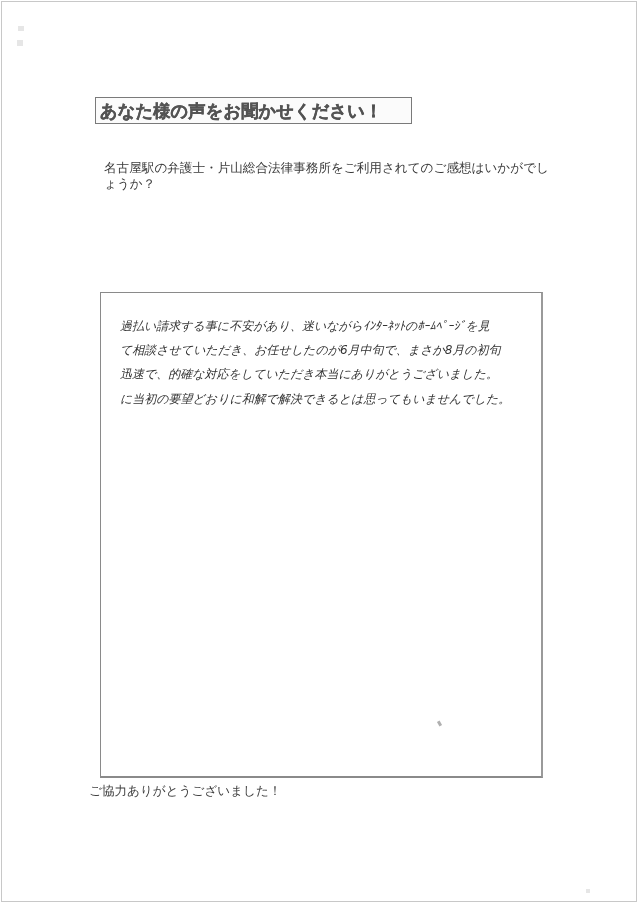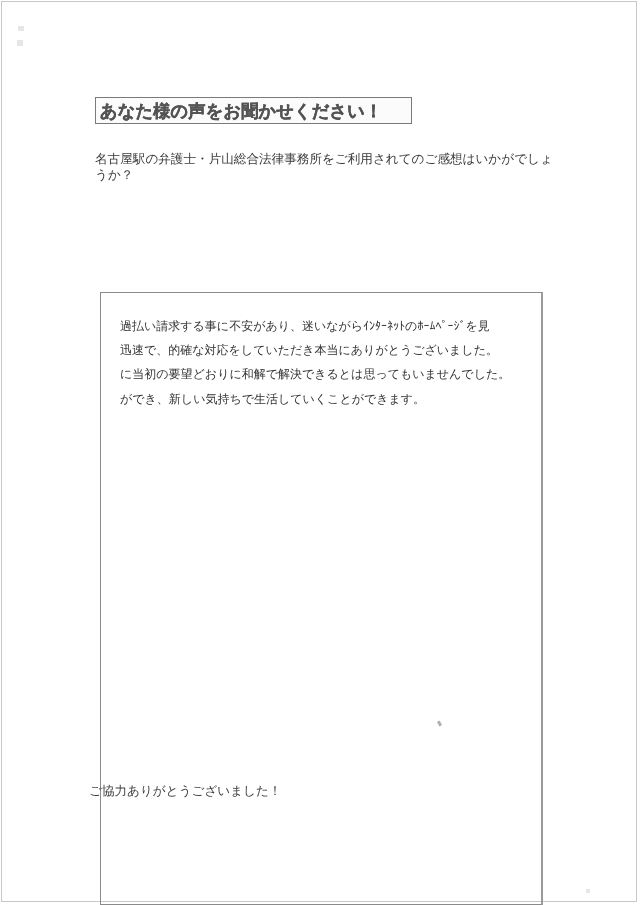--- a/index.html
+++ b/index.html
@@ -50,32 +50,33 @@
     .intro {
       position: absolute;
       left: 87px;
       top: 143px;
       width: 480px;
       font-size: 12.6px;
       line-height: 16.2px;
       color: #3a3a3a;
     }
     .intro p {
-      margin: 8px;
+      margin: 17px;
     }
     .comment-box {
       position: absolute;
       left: 100px;
       top: 292px;
       width: 443px;
-      height: 614px;
+      height: 486px;
       border: 1px solid #8a8a8a;
       border-right: 2px solid #9a9a9a;
       border-bottom: 2px solid #8a8a8a;
       box-sizing: border-box;
+      font-style: italic;
     }
     .comment-lines {
       position: absolute;
       left: 19px;
       top: 21px;
       width: 415px;
       font-size: 12px;
       line-height: 24.2px;
       color: #333;
     }
@@ -117,20 +118,20 @@
   <span class="title-text">あなた様の声をお聞かせください！</span>
 </div>
 
 <div class="intro">
   <p>名古屋駅の弁護士・片山総合法律事務所をご利用されてのご感想はいかがでしょうか？</p>
 </div>
 
 <div class="comment-box">
   <div class="comment-lines">
     <div>過払い請求する事に不安があり、迷いながらｲﾝﾀｰﾈｯﾄのﾎｰﾑﾍﾟｰｼﾞを見</div>
+    <div>て相談させていただき、お任せしたのが6月中旬で、まさか8月の初旬</div>
     <div>迅速で、的確な対応をしていただき本当にありがとうございました。</div>
     <div>に当初の要望どおりに和解で解決できるとは思ってもいませんでした。</div>
-    <div>ができ、新しい気持ちで生活していくことができます。</div>
   </div>
   <div class="stray-mark"></div>
 </div>
 
 <div class="footer-thanks">ご協力ありがとうございました！</div>
 
 </body></html>

